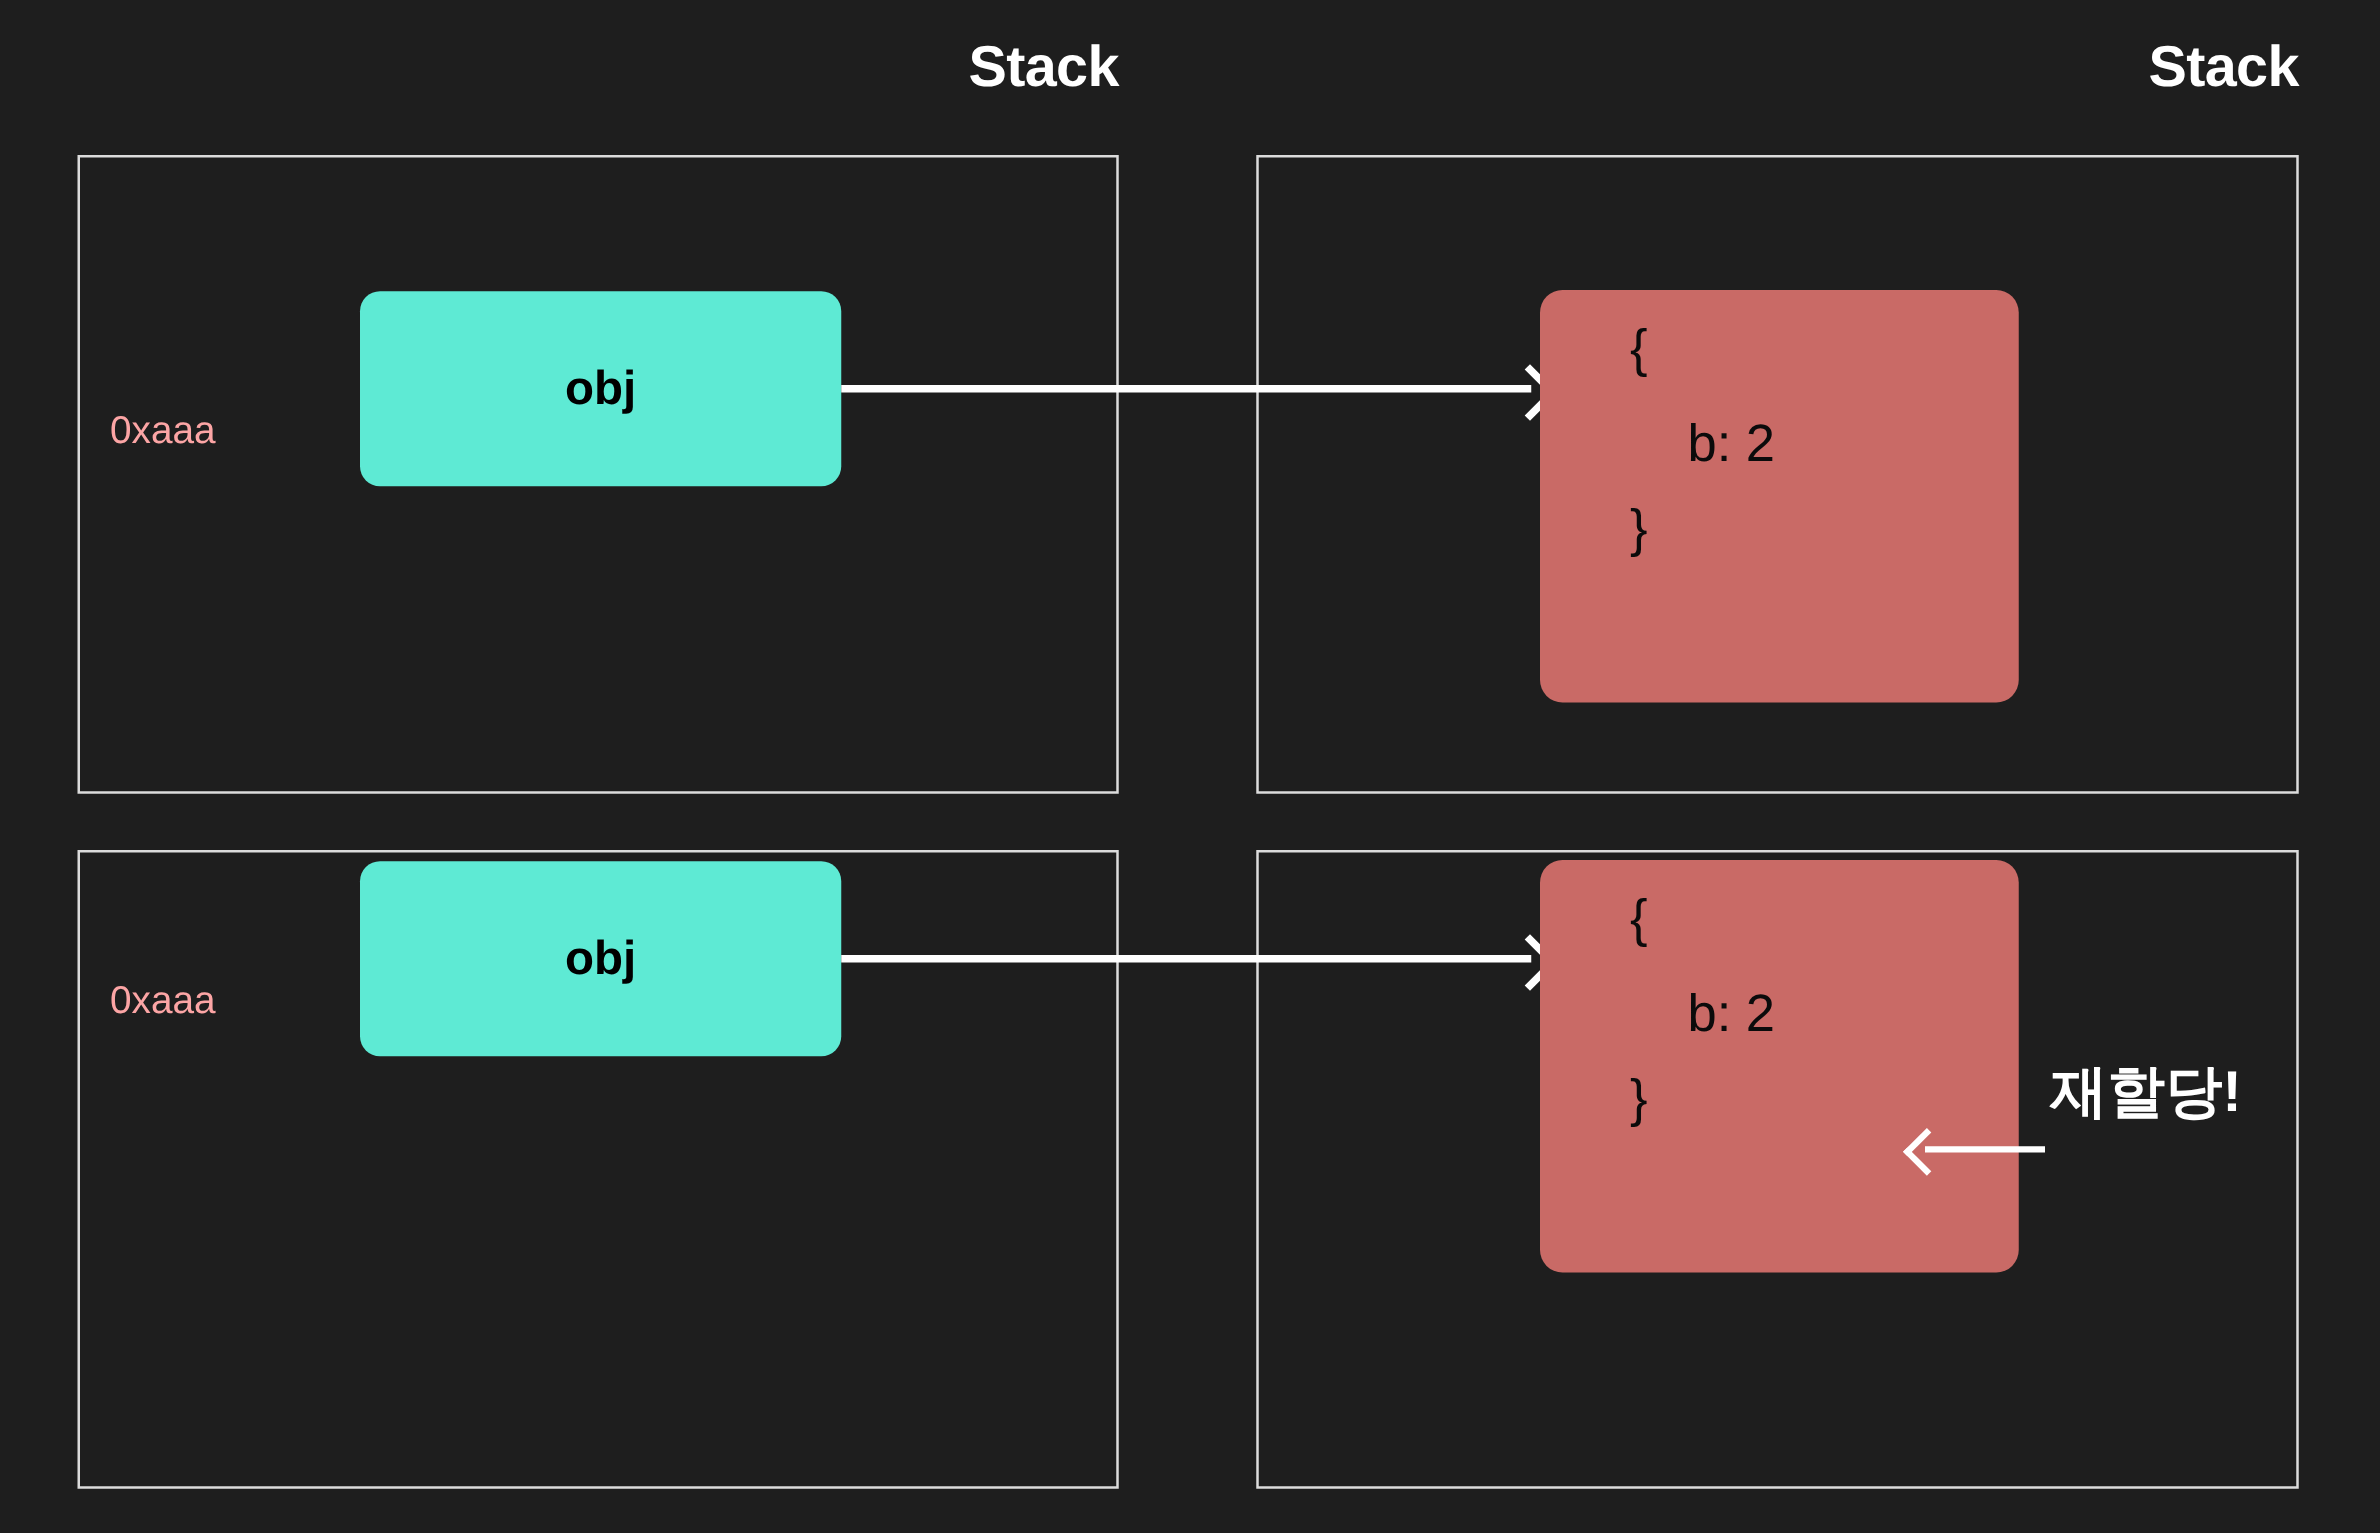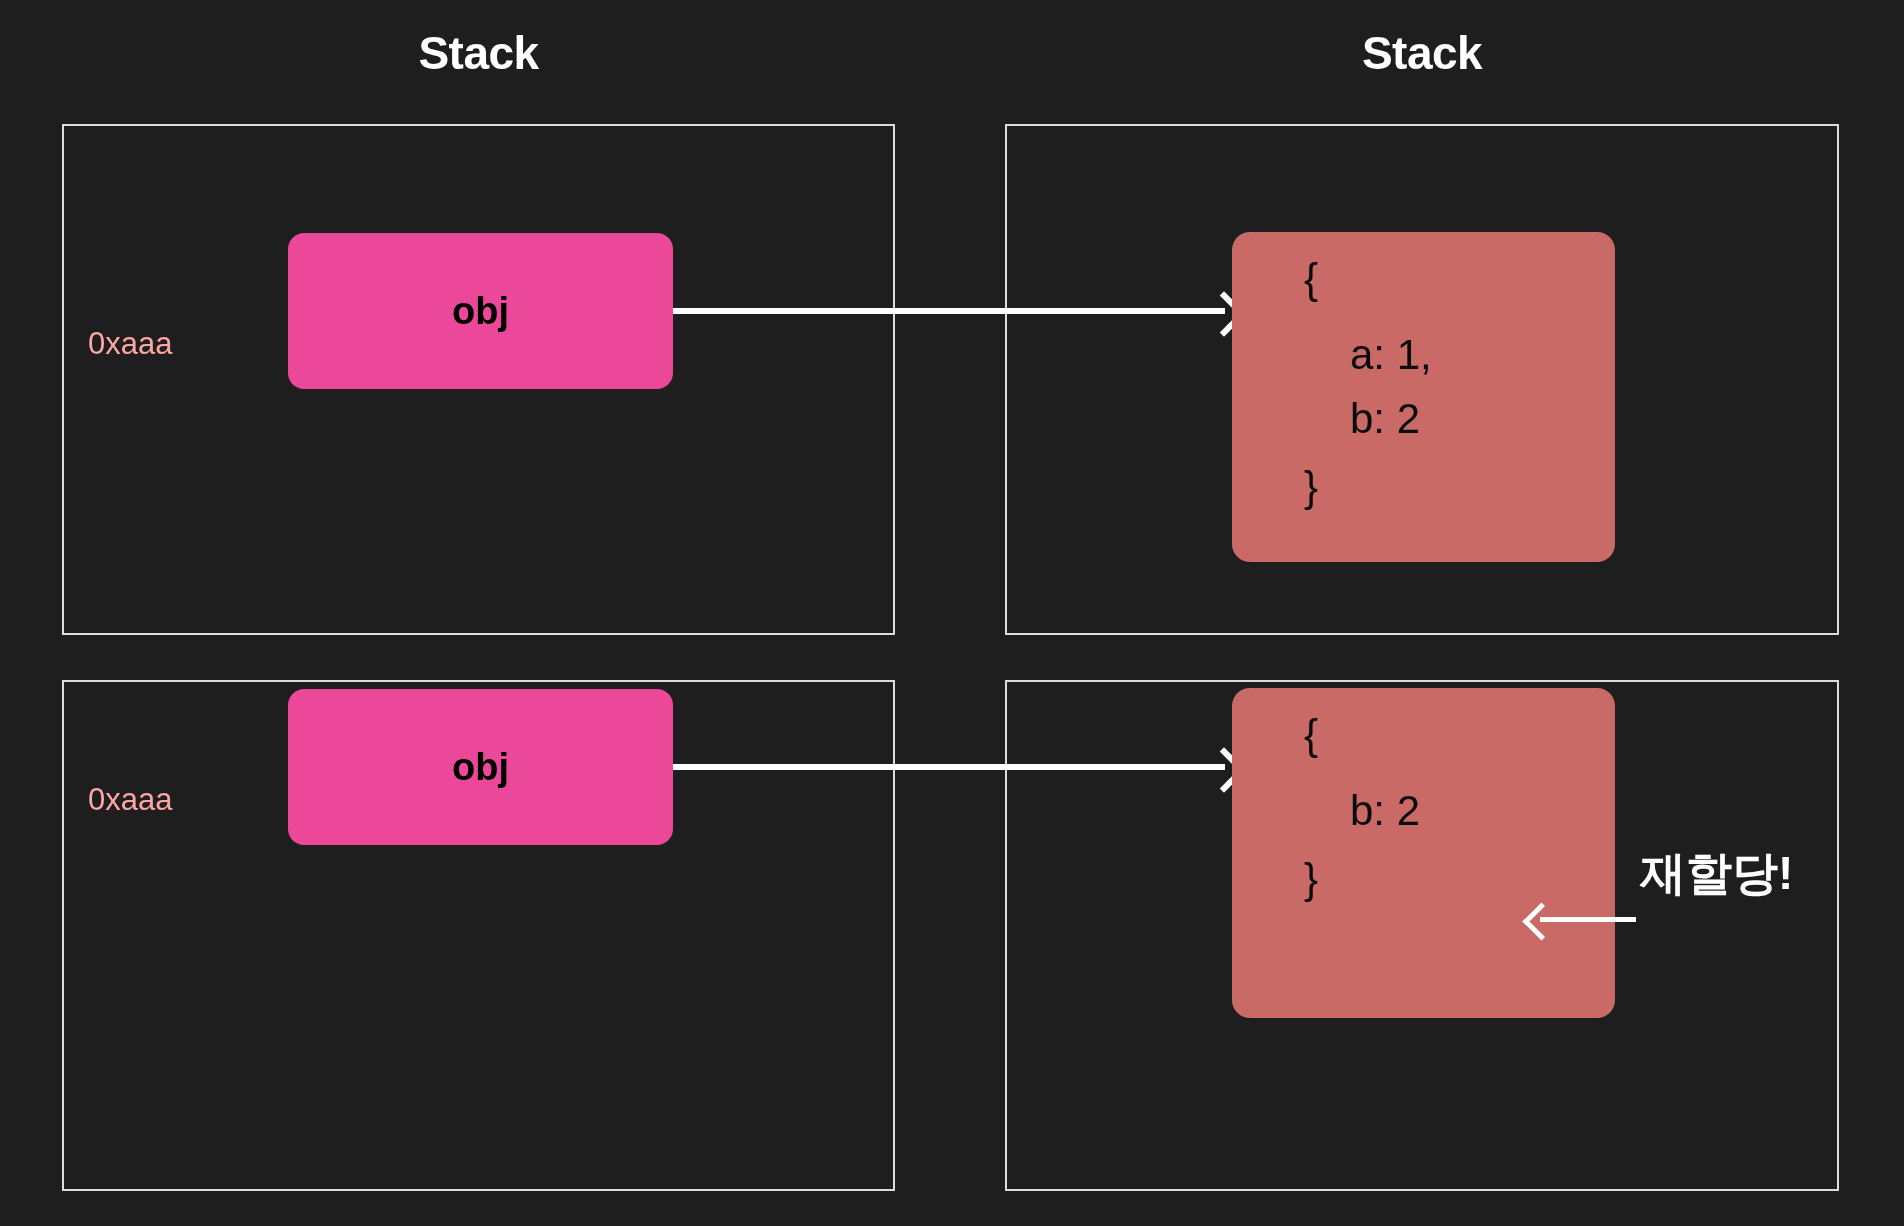--- a/index.html
+++ b/index.html
@@ -18,21 +18,21 @@
     -webkit-font-smoothing: antialiased;
   }
 
   
   .col-title {
     position: absolute;
     color: #ffffff;
     font-weight: bold;
     font-size: 46px;
     letter-spacing: -0.5px;
-    text-align: center;
+    text-align: right;
     line-height: 1;
     white-space: nowrap;
   }
   #title-stack { left: 62px;   top: 30px; width: 833px; }
   #title-heap  { left: 1005px; top: 30px; width: 834px; }
 
   
   .frame {
     position: absolute;
     border: 2px solid #dcdcdc;
@@ -52,21 +52,21 @@
     line-height: 1;
     white-space: nowrap;
     margin-top: 32px;
   }
   #addr-1 { left: 88px; top: 296px; }
   #addr-2 { left: 88px; top: 752px; }
 
   
   .var-box {
     position: absolute;
-    background: #ec4899;
+    background: #5eead4;
     border-radius: 16px;
     color: #000000;
     font-size: 38px;
     font-weight: bold;
     display: flex;
     align-items: center;
     justify-content: center;
     box-sizing: border-box;
   }
   #var-box-1 { left: 288px; top: 233px; width: 385px; height: 156px; }
@@ -159,21 +159,20 @@
 
   <div class="var-box" id="var-box-1">
     <span>obj</span>
   </div>
 
   <div class="connector" id="connector-1"></div>
   <div class="chevron" id="chevron-1"></div>
 
   <div class="heap-box" id="heap-box-1">
     <div class="heap-line brace-open">{</div>
-    <div class="heap-line prop">a: 1,</div>
     <div class="heap-line prop">b: 2</div>
     <div class="heap-line brace-close">}</div>
   </div>
 
   <div class="frame" id="frame-stack-2"></div>
   <div class="frame" id="frame-heap-2"></div>
 
   <div class="addr-label" id="addr-2">0xaaa</div>
 
   <div class="var-box" id="var-box-2">

